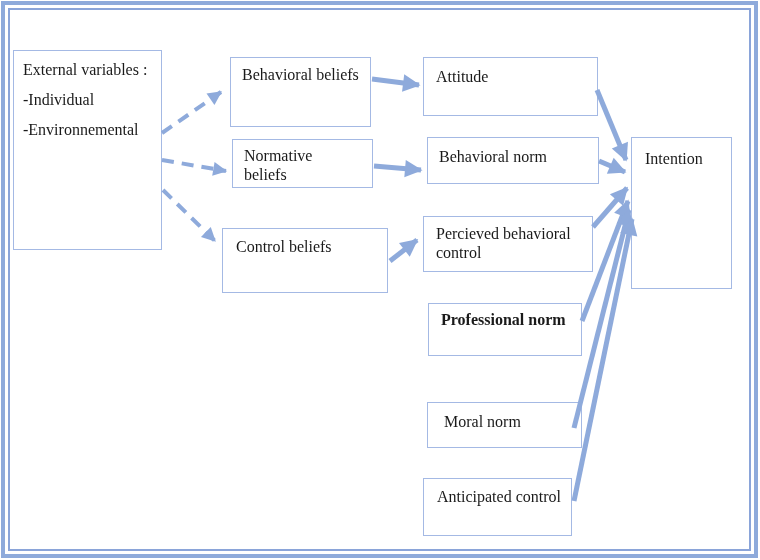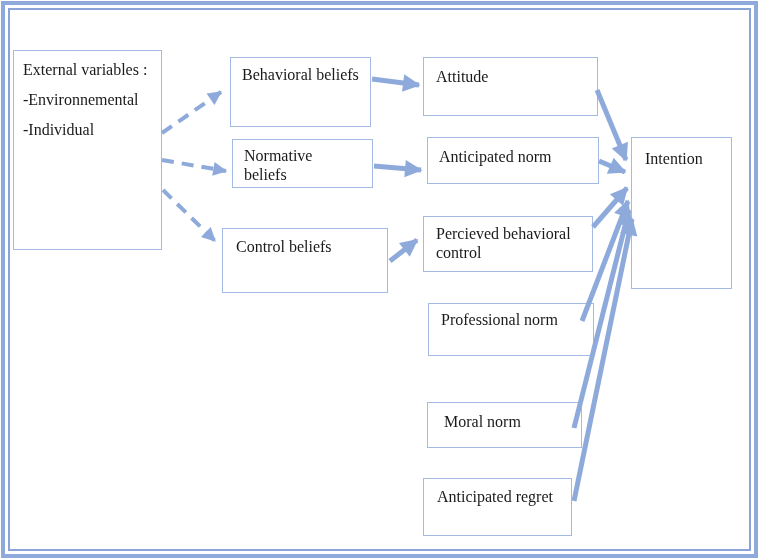--- a/index.html
+++ b/index.html
@@ -22,75 +22,75 @@
   #n-external{left:13px;top:50px;width:149px;height:200px;padding:9px 4px 0 9px;}
   #n-external p{margin:0 0 11px 0;}
   #n-behavioral{left:230px;top:57px;width:141px;height:70px;padding:7px 2px 12px 11px;}
   #n-normative{left:232px;top:139px;width:141px;height:49px;padding:6px 4px 0 11px;}
   #n-normative .lbl{width:84px;}
   #n-control{left:222px;top:228px;width:166px;height:65px;padding:8px 2px 0 13px;}
   #n-attitude{left:423px;top:57px;width:175px;height:59px;padding:9px 2px 0 12px;}
   #n-subjective{left:427px;top:137px;width:172px;height:47px;padding:9px 2px 0 11px;}
   #n-pbc{left:423px;top:216px;width:170px;height:56px;padding:7px 4px 0 12px;}
   #n-intention{left:631px;top:137px;width:101px;height:152px;padding:11px 2px 0 13px;}
-  #n-professional{left:428px;top:303px;width:166px;height:53px;padding:6px 2px 0 12px;}
+  #n-professional{left:428px;top:303px;width:154px;height:53px;padding:6px 2px 0 12px;font-weight:bold;}
   #n-moral{left:427px;top:402px;width:155px;height:46px;padding:9px 2px 0 16px;}
   #n-anticipated{left:423px;top:478px;width:149px;height:58px;padding:8px 2px 0 13px;}
   .arrow-layer{position:absolute;left:0;top:0;z-index:3;pointer-events:none;}
 </style>
 </head>
 <body>
 
 <div class="frame-outer"></div>
 <div class="frame-inner"></div>
 
 <div class="node" id="n-external">
   <p class="lbl nowrap">External variables :</p>
+  <p class="lbl nowrap">-Individual</p>
   <p class="lbl nowrap">-Environnemental</p>
-  <p class="lbl nowrap">-Individual</p>
 </div>
 
 <div class="node" id="n-behavioral">
   <span class="lbl nowrap">Behavioral beliefs</span>
 </div>
 
 <div class="node" id="n-normative">
   <span class="lbl">Normative beliefs</span>
 </div>
 
 <div class="node" id="n-control">
   <span class="lbl nowrap">Control beliefs</span>
 </div>
 
 <div class="node" id="n-attitude">
   <span class="lbl nowrap">Attitude</span>
 </div>
 
 <div class="node" id="n-subjective">
-  <span class="lbl nowrap">Anticipated norm</span>
+  <span class="lbl nowrap">Behavioral norm</span>
 </div>
 
 <div class="node" id="n-pbc">
   <span class="lbl">Percieved behavioral control</span>
 </div>
 
 <div class="node" id="n-intention">
   <span class="lbl nowrap">Intention</span>
 </div>
 
 <div class="node" id="n-professional">
   <span class="lbl nowrap">Professional norm</span>
 </div>
 
 <div class="node" id="n-moral">
   <span class="lbl nowrap">Moral norm</span>
 </div>
 
 <div class="node" id="n-anticipated">
-  <span class="lbl nowrap">Anticipated regret</span>
+  <span class="lbl nowrap">Anticipated control</span>
 </div>
 
 <svg class="arrow-layer" width="760" height="560" viewBox="0 0 760 560">
   <defs>
     <marker id="arw" markerWidth="3.6" markerHeight="3.6" refX="3.2" refY="1.75" orient="auto" markerUnits="strokeWidth" style="overflow:visible">
       <path d="M0,0 L3.5,1.75 L0,3.5 Z" fill="#8eaadb"></path>
     </marker>
   </defs>
 
   <line x1="162" y1="133" x2="221" y2="92" stroke="#8eaadb" stroke-width="4" stroke-dasharray="12 8" marker-end="url(#arw)"></line>

